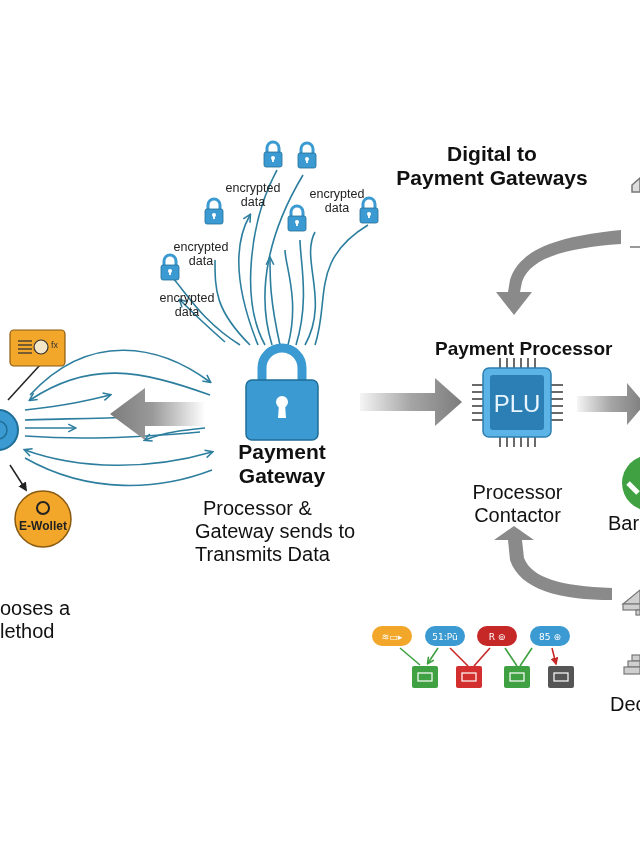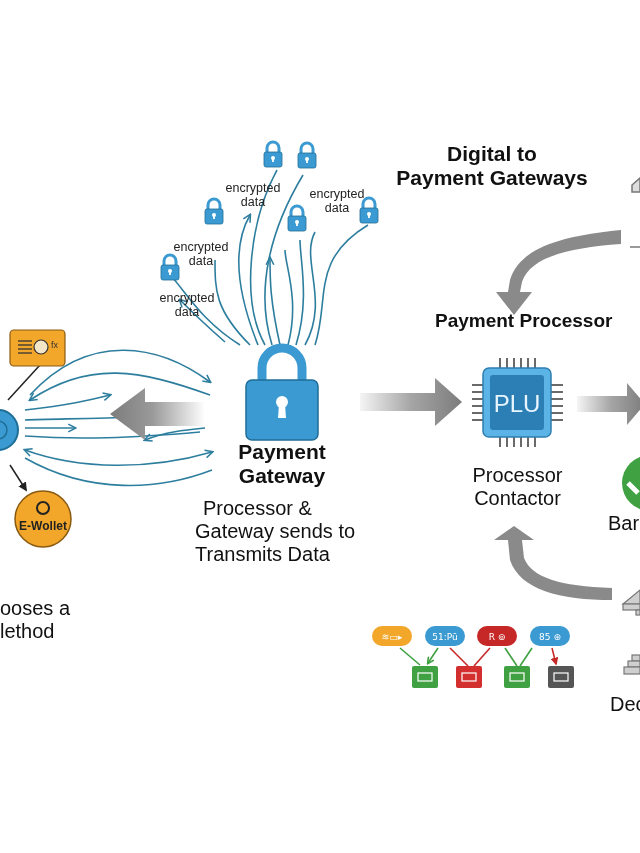--- a/index.html
+++ b/index.html
@@ -245,21 +245,21 @@
 <div class="txt title" style="left:212px;top:440px;width:140px;">
   <div>Payment</div>
   <div>Gateway</div>
 </div>
 <div class="txt label" style="left:190px;top:497px;width:190px;text-align:left;">
   <div style="padding-left:13px;">Processor &amp;</div>
   <div style="padding-left:5px;">Gateway sends to</div>
   <div style="padding-left:5px;">Transmits Data</div>
 </div>
 
-<div class="txt sub" style="left:435px;top:310px;font-weight:bold;font-size:19px;">Payment Processor</div>
+<div class="txt sub" style="left:435px;top:338px;font-weight:bold;font-size:19px;">Payment Processor</div>
 <div class="txt" style="left:490px;top:390px;width:54px;text-align:center;font-size:24px;color:#e8f5ff;">PLU</div>
-<div class="txt label" style="left:455px;top:464px;width:125px;">
+<div class="txt label" style="left:455px;top:481px;width:125px;">
   <div>Processor</div>
   <div>Contactor</div>
 </div>
 
 <div class="txt label" style="left:608px;top:512px;">Bar</div>
 <div class="txt label" style="left:610px;top:693px;">Dec</div>
 
 </body></html>

